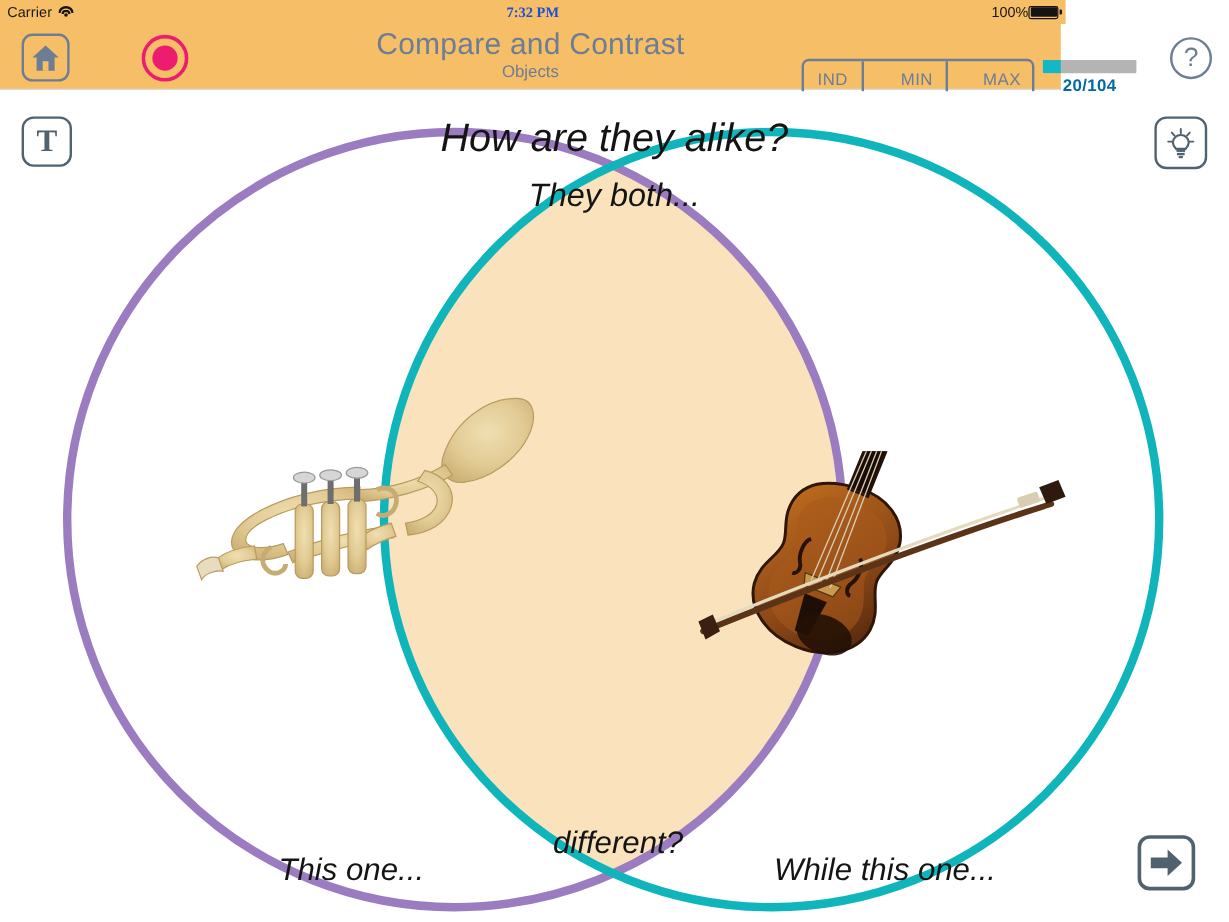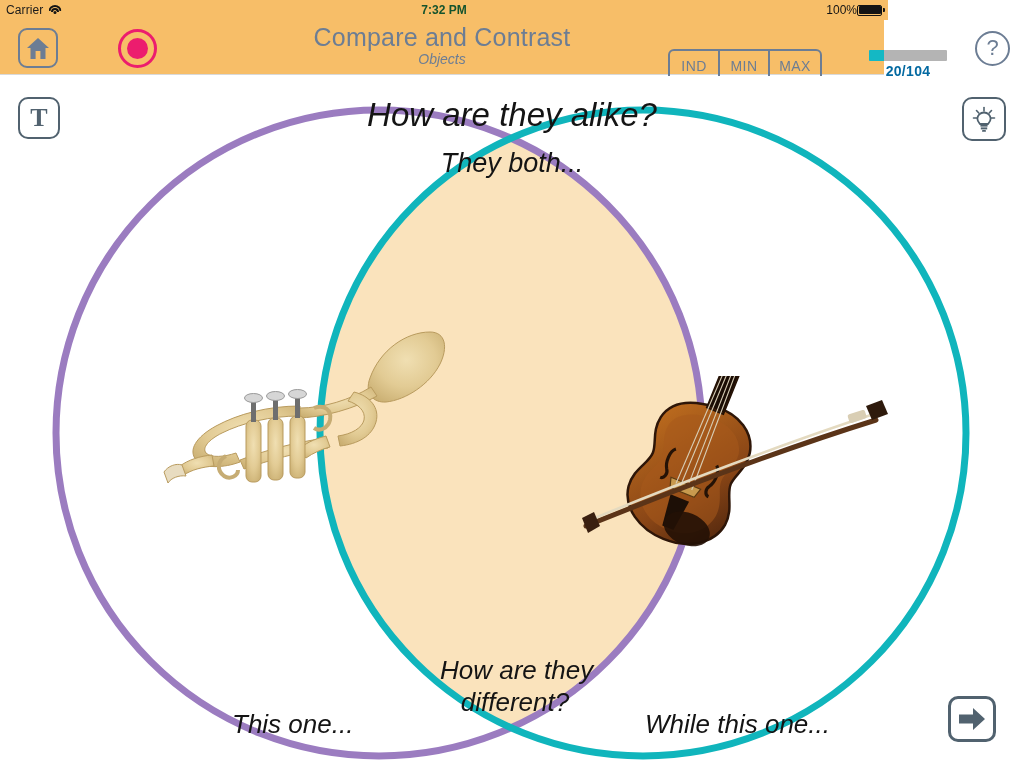--- a/index.html
+++ b/index.html
@@ -30,22 +30,23 @@
   .wifi-icon i {
     position: absolute; left: 50%; transform: translateX(-50%);
     border: 2px solid #141414; border-bottom: none;
     border-radius: 50% 50% 0 0 / 100% 100% 0 0;
   }
   .wifi-icon i.a { width: 13px; height: 6px; top: 0px; }
   .wifi-icon i.b { width: 8px;  height: 4px; top: 3px; }
   .wifi-icon i.c { width: 3px;  height: 3px; top: 6.5px; border-radius: 50%; background: #141414; border: none; }
   .sb-center {
     position: absolute; left: 0; right: 0; text-align: center;
-    font-size: 12px; font-weight: bold; color: #14532d;
+    font-size: 12px; font-weight: bold; color: #1d4ed8;
     pointer-events: none;
+    font-family: Liberation Serif, serif;
   }
   .sb-right {
     margin-left: auto; display: flex; align-items: center; gap: 0;
     font-size: 12px; color: #141414; z-index: 2;
   }
   .battery { position: relative; width: 25px; height: 11px; }
   .battery .shell {
     position: absolute; inset: 0;
     border: 1px solid #141414; border-radius: 2px;
   }
@@ -67,21 +68,21 @@
   }
   .nav-title-wrap {
     position: absolute; left: 0; right: 0; top: 3px;
     text-align: center; pointer-events: none;
   }
   .nav-title {
     font-size: 25px; color: #6C7D94; letter-spacing: .2px;
     line-height: 28px; font-weight: normal;
   }
   .nav-sub {
-    font-size: 14px; color: #6C7D94; line-height: 17px; font-style: italic;
+    font-size: 14px; color: #6C7D94; line-height: 17px;
   }
 
   
   .home-btn {
     position: absolute; left: 18px; top: 8px;
     width: 40px; height: 40px;
     border: 2.5px solid #6C7D94; border-radius: 9px;
     display: flex; align-items: center; justify-content: center;
   }
   
@@ -92,20 +93,21 @@
     display: flex; align-items: center; justify-content: center;
   }
   .rec-dot { width: 21px; height: 21px; border-radius: 50%; background: #EC1D6E; }
 
   
   .segmented {
     position: absolute; left: 668px; top: 29px;
     height: 33px; display: flex;
     border: 2px solid #6C7D94; border-radius: 6px;
     overflow: hidden;
+    gap: 20px;
   }
   .seg {
     min-width: 50px; padding: 0 8px;
     display: flex; align-items: center; justify-content: center;
     font-size: 14px; color: #6C7D94; letter-spacing: .4px;
     border-right: 2px solid #6C7D94;
     background: transparent;
   }
   .seg:last-child { border-right: none; }
 
@@ -339,21 +341,21 @@
           <path d="M22 142 L34 136 L40 150 L28 157 Z" fill="#3A2010"></path>
           <path d="M306 30 L322 24 L328 38 L312 44 Z" fill="#2E1A0C"></path>
           <rect x="288" y="36" width="18" height="9" rx="2" fill="#D9CEB4" transform="rotate(-18 297 40)"></rect>
         </g>
       </svg>
     </div>
 
     <div class="lbl lbl-alike">How are they alike?</div>
     <div class="lbl lbl-both">They both...</div>
     <div class="lbl lbl-diff">
-      <span>How are they</span><br>
+      <br>
       <span>different?</span>
     </div>
     <div class="lbl lbl-while">While this one...</div>
     <div class="lbl lbl-this">This one...</div>
 
     <div class="text-btn">
       <span>T</span>
     </div>
 
     <div class="hint-btn">

